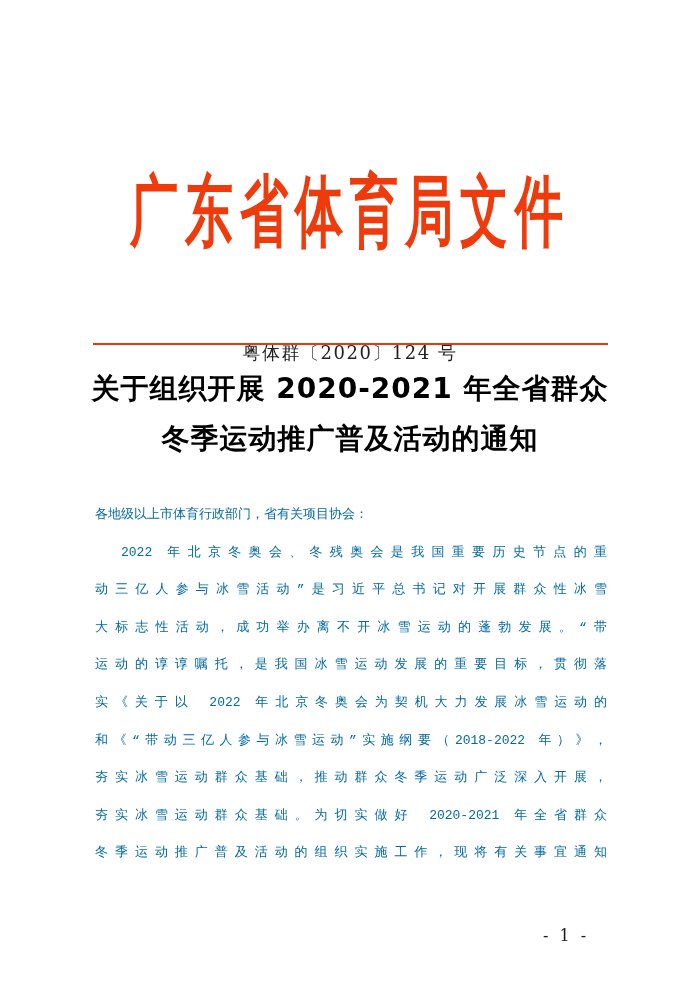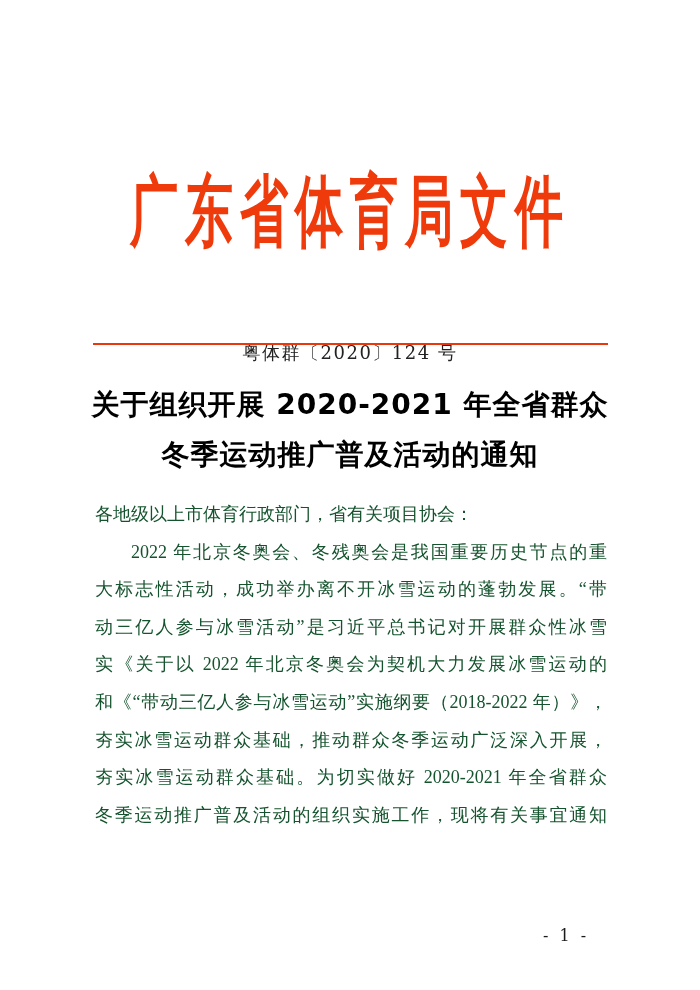--- a/index.html
+++ b/index.html
@@ -53,41 +53,41 @@
     top: 343px;
     left: 93px;
     width: 515px;
     height: 2px;
     background: #E8380C;
   }
 
   
   .doc-title {
     position: absolute;
-    top: 380px;
+    top: 364px;
     left: 0;
     right: 0;
     text-align: center;
     color: #000000;
     font-family: "DejaVu Sans", sans-serif;
     font-weight: bold;
     font-size: 28px;
     line-height: 50px;
     letter-spacing: 1px;
   }
 
   
   .body-block {
     position: absolute;
     top: 496px;
     left: 95px;
     width: 512px;
-    color: #14532d;
-    font-family: Liberation Serif, serif;
-    font-size: 18px;
+    color: #0369a1;
+    font-family: Liberation Mono, monospace;
+    font-size: 13px;
     line-height: 37.6px;
   }
   .salutation {
     text-align: left;
   }
   .body-line {
     text-align: justify;
     text-align-last: justify;
   }
   .body-line.indent {
@@ -117,22 +117,23 @@
   <div class="red-divider"></div>
 
   <div class="doc-title">
     <div>关于组织开展 2020-2021 年全省群众</div>
     <div>冬季运动推广普及活动的通知</div>
   </div>
 
   <div class="body-block">
     <div class="salutation">各地级以上市体育行政部门，省有关项目协会：</div>
     <div class="body-line indent">2022 年北京冬奥会、冬残奥会是我国重要历史节点的重</div>
+    <div class="body-line">动三亿人参与冰雪活动”是习近平总书记对开展群众性冰雪</div>
     <div class="body-line">大标志性活动，成功举办离不开冰雪运动的蓬勃发展。“带</div>
-    <div class="body-line">动三亿人参与冰雪活动”是习近平总书记对开展群众性冰雪</div>
+    <div class="body-line">运动的谆谆嘱托，是我国冰雪运动发展的重要目标，贯彻落</div>
     <div class="body-line">实《关于以 2022 年北京冬奥会为契机大力发展冰雪运动的</div>
     <div class="body-line">和《“带动三亿人参与冰雪运动”实施纲要（2018-2022 年）》，</div>
     <div class="body-line">夯实冰雪运动群众基础，推动群众冬季运动广泛深入开展，</div>
     <div class="body-line">夯实冰雪运动群众基础。为切实做好 2020-2021 年全省群众</div>
     <div class="body-line">冬季运动推广普及活动的组织实施工作，现将有关事宜通知</div>
   </div>
 
   <div class="page-number">- 1 -</div>
 
 </div>

